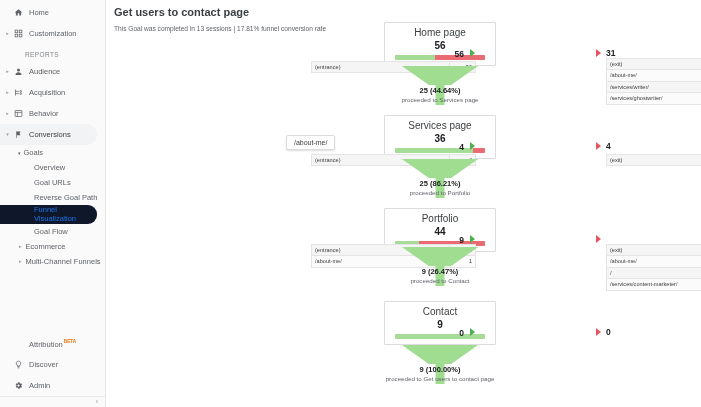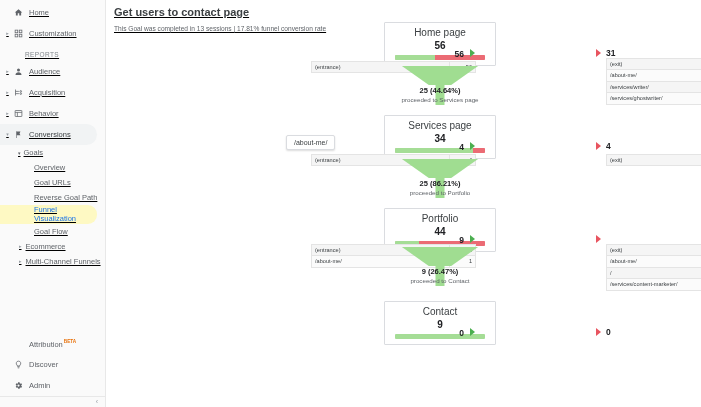--- a/index.html
+++ b/index.html
@@ -1,21 +1,21 @@
 <!DOCTYPE html>
 <html><head>
 <meta charset="utf-8">
 <style>
   * { box-sizing: border-box; margin: 0; padding: 0; }
   html, body {
     width: 701px; height: 407px;
     font-family: "Liberation Sans", sans-serif;
     background: #fff; overflow: hidden;
   }
-  .app { display: flex; width: 701px; height: 407px; text-decoration: underline; }
+  .app { display: flex; width: 701px; height: 407px; }
 
   
   .sidebar {
     width: 106px; height: 407px; flex: 0 0 106px;
     background: #fafafa; border-right: 1px solid #e8e8e8;
     position: relative; font-size: 7.5px; color: #5f6368;
     padding-top: 2px;
   }
   .nav-row {
     display: flex; align-items: center; height: 21px;
@@ -40,21 +40,21 @@
     padding: 7px 0 3px 25px;
   }
   .sub-row {
     display: flex; align-items: center; min-height: 15px;
     padding-left: 25px; cursor: pointer; color: #5f6368;
   }
   .sub-row.goals-hdr { padding-left: 18px; }
   .sub-row.goals-hdr .caret { font-size: 5px; margin-right: 3px; color: #5f6368; }
   .sub-row.deep { padding-left: 34px; line-height: 1.25; }
   .sub-row.active-goal {
-    background: #fef9c3; color: #1a73e8;
+    background: #0f172a; color: #1a73e8;
     border-top-right-radius: 9px; border-bottom-right-radius: 9px;
     margin-right: 8px;
   }
   .sub-row.sub-exp { padding-left: 19px; }
   .sub-row.sub-exp .caret { font-size: 5px; margin-right: 4px; color: #9aa0a6; }
   .beta {
     color: #e8710a; font-size: 4.7px; font-weight: bold;
     vertical-align: super; margin-left: 1px;
   }
   .bottom-area { position: absolute; bottom: 11px; left: 0; right: 0; }
@@ -339,21 +339,21 @@
               <b>25 (44.64%)</b>
               <span>proceeded to Services page</span>
             </div>
           </div>
         </div>
       </div>
 
       <div class="step">
         <div class="node" style="top:0">
           <div class="node-name">Services page</div>
-          <div class="node-val">34</div>
+          <div class="node-val">36</div>
           <div class="bar">
             <i style="width:86.21%"></i>
             <u style="width:13.79%"></u>
           </div>
         </div>
         <div class="side-num" style="left:358px;top:27px;transform:translateX(-100%)">4</div>
         <div class="tri green" style="left:364px;top:27px"></div>
         <div class="tri red" style="left:490px;top:27px"></div>
         <div class="side-num" style="left:500px;top:26px">4</div>
 
@@ -446,17 +446,26 @@
           <div class="node-val">9</div>
           <div class="bar">
             <i style="width:100%"></i>
           </div>
         </div>
         <div class="side-num" style="left:358px;top:27px;transform:translateX(-100%)">0</div>
         <div class="tri green" style="left:364px;top:27px"></div>
         <div class="tri red" style="left:490px;top:27px"></div>
         <div class="side-num" style="left:500px;top:26px">0</div>
 
+        <div class="tube" style="top:44px">
+          <div class="trap"></div>
+          <div class="neck">
+            <div class="prog">
+              <b>9 (100.00%)</b>
+              <span>proceeded to Get users to contact page</span>
+            </div>
+          </div>
+        </div>
       </div>
 
     </div>
   </div>
 </div>
 
 </body></html>

